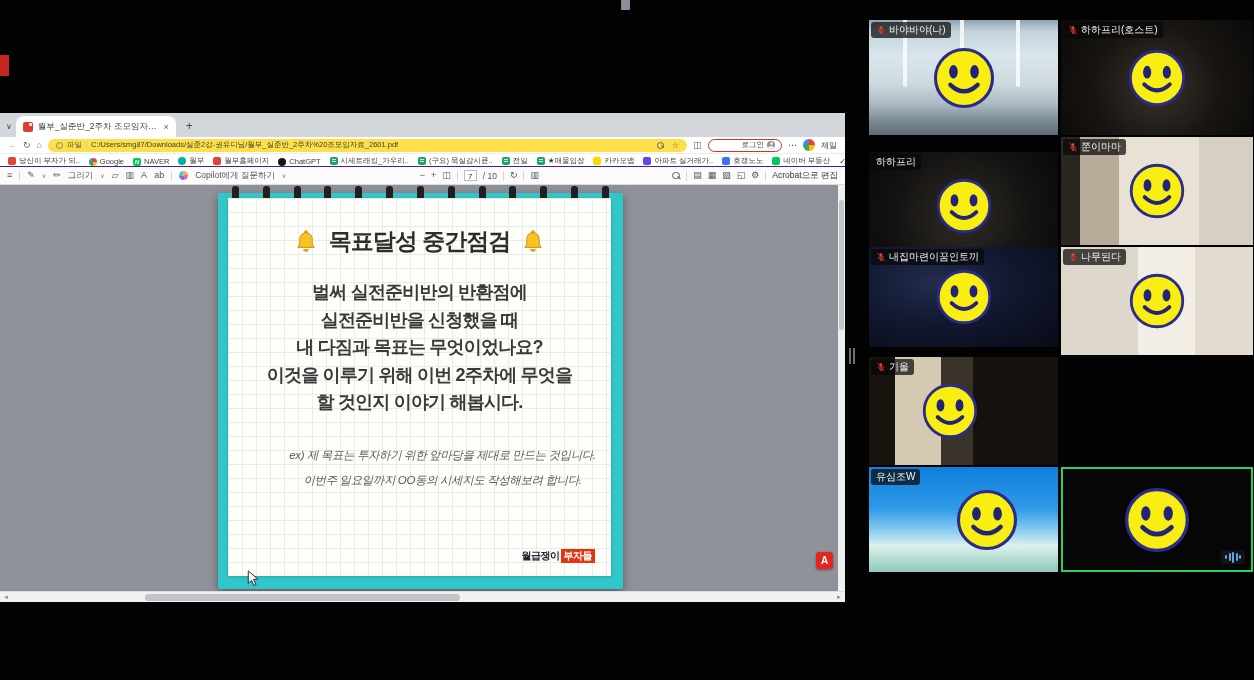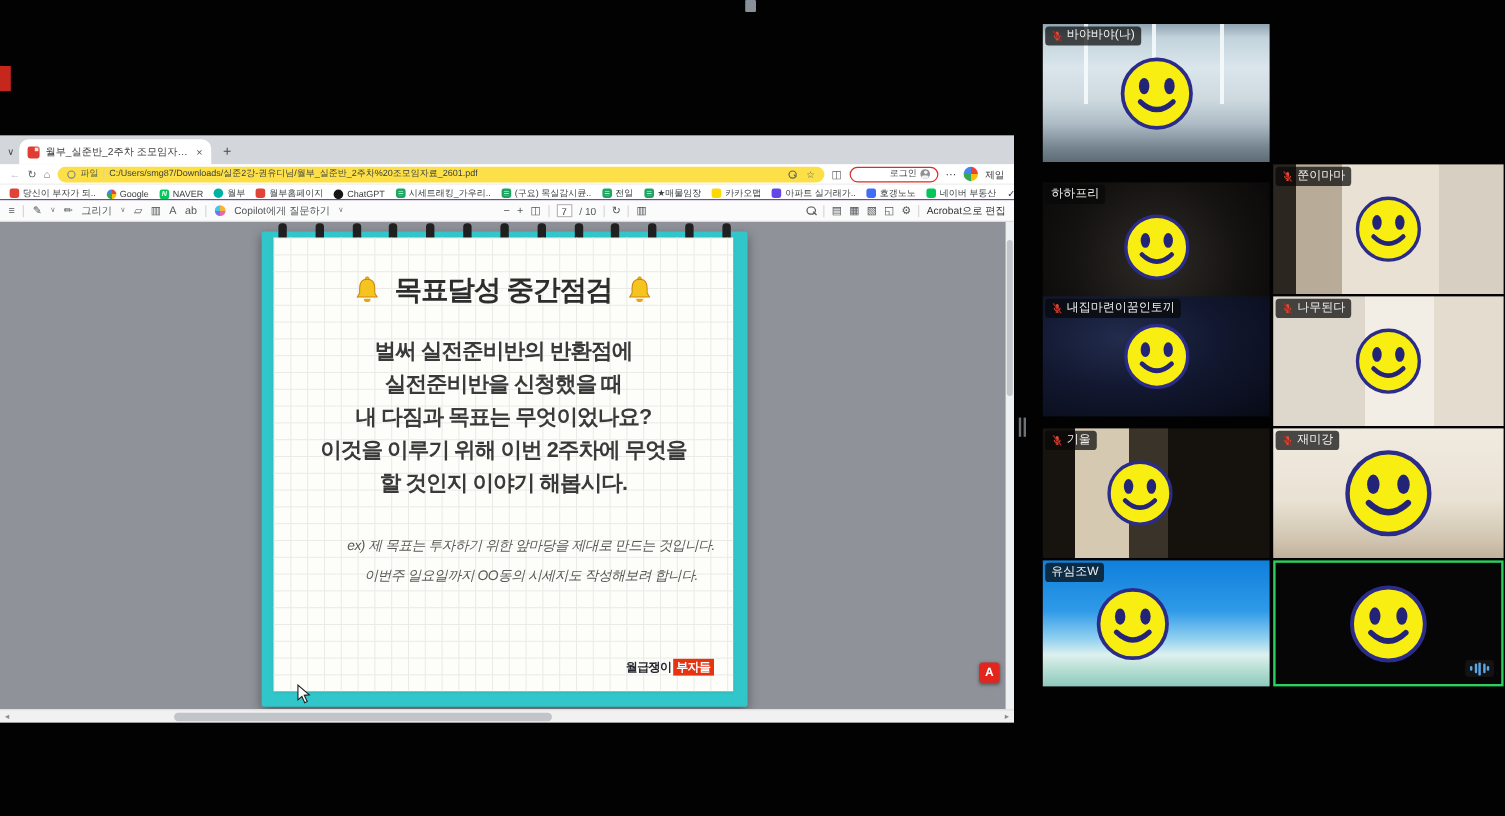--- a/index.html
+++ b/index.html
@@ -115,21 +115,21 @@
 
   .bgA{background:linear-gradient(90deg,transparent 0 18%,rgba(248,252,253,.85) 18% 20%,transparent 20% 48%,rgba(248,252,253,.85) 48% 50%,transparent 50% 78%,rgba(248,252,253,.85) 78% 80%,transparent 80%) top/100% 58% no-repeat,
         linear-gradient(180deg,#8fa3b0 0%,#c3d3dc 10%,#dbe6ec 32%,#cdd9df 55%,#aebcc5 72%,#74848f 90%,#5d6b76 100%);}
   .bgB{background:radial-gradient(circle at 50% 58%,#3a332c 0%,#171411 55%,#0b0a09 100%);}
   .bgC{background:radial-gradient(circle at 50% 60%,#2e2b28 0%,#151311 60%,#0a0909 100%);}
   .bgD{background:linear-gradient(90deg,#2b2620 0 10%,#b8ac98 10% 30%,#e9e2d4 30% 72%,#d6cfc2 72% 100%);}
   .bgE{background:radial-gradient(ellipse at 35% 35%,#232c4e 0%,#121830 45%,#080a16 100%);}
   .bgF{background:linear-gradient(90deg,#ded7cb 0 40%,#f2eee6 40% 70%,#e3dccf 70% 100%);}
   .bgG{background:linear-gradient(90deg,#17140f 0 14%,#d6c9b2 14% 38%,#3a332a 38% 55%,#15120e 55% 100%);}
   .bgH{background:linear-gradient(180deg,#f0eae0 0%,#eae2d4 55%,#d2c6b2 85%,#bfb19c 100%);}
-  .bgI{background:linear-gradient(180deg,#0f7fdb 0%,#2f9ae8 40%,#8fd0f0 62%,#def0ef 75%,#bfe3d8 84%,#8fc8bd 100%);}
+  .bgI{background:linear-gradient(180deg,#0f7fdb 0%,#2f9ae8 40%,#8fd0f0 62%,#def0ef 75%,#bfe3d8 84%,#8fc8bd 100%);justify-content:flex-end;}
   .bgJ{background:#060606;}
   .bgK{background:linear-gradient(180deg,#1d1d1d,#0f0f0f);}
 
   .chip{position:absolute;top:2px;left:2px;background:rgba(8,8,8,.72);color:#f2f2f2;font-size:10px;line-height:14px;padding:1px 5px;border-radius:3px;display:flex;align-items:center;gap:3px;max-width:92%;white-space:nowrap;z-index:2;}
   .chip svg{flex:none;}
   .smiley{width:56px;height:56px;}
   .t0 .smiley{width:62px;height:62px;}
   .t1 .smiley{width:58px;height:58px;}
   .t6 .smiley{margin-right:28px;}
   .t7 .smiley{width:74px;height:74px;}
@@ -384,20 +384,31 @@
       <svg width="10" height="10">
           <use href="#mic-off"></use>
         </svg>
       <span>바야바야(나)</span>
     </div>
     <svg class="smiley" viewBox="0 0 100 100">
         <use href="#smiley"></use>
       </svg>
   </div>
 
+  <div class="tile t1 bgB">
+    <div class="chip">
+      <svg width="10" height="10">
+          <use href="#mic-off"></use>
+        </svg>
+      <span>하하프리(호스트)</span>
+    </div>
+    <svg class="smiley" viewBox="0 0 100 100">
+        <use href="#smiley"></use>
+      </svg>
+  </div>
 
   <div class="tile t2 bgC">
     <div class="chip">
 
       <span>하하프리</span>
     </div>
     <svg class="smiley" viewBox="0 0 100 100">
         <use href="#smiley"></use>
       </svg>
   </div>
@@ -443,31 +454,20 @@
       <svg width="10" height="10">
           <use href="#mic-off"></use>
         </svg>
       <span>기울</span>
     </div>
     <svg class="smiley" viewBox="0 0 100 100">
         <use href="#smiley"></use>
       </svg>
   </div>
 
-  <div class="tile t7 bgH">
-    <div class="chip">
-      <svg width="10" height="10">
-          <use href="#mic-off"></use>
-        </svg>
-      <span>재미강</span>
-    </div>
-    <svg class="smiley" viewBox="0 0 100 100">
-        <use href="#smiley"></use>
-      </svg>
-  </div>
 
   <div class="tile t8 bgI">
     <div class="chip">
 
       <span>유심조W</span>
     </div>
     <svg class="smiley" viewBox="0 0 100 100">
         <use href="#smiley"></use>
       </svg>
   </div>

